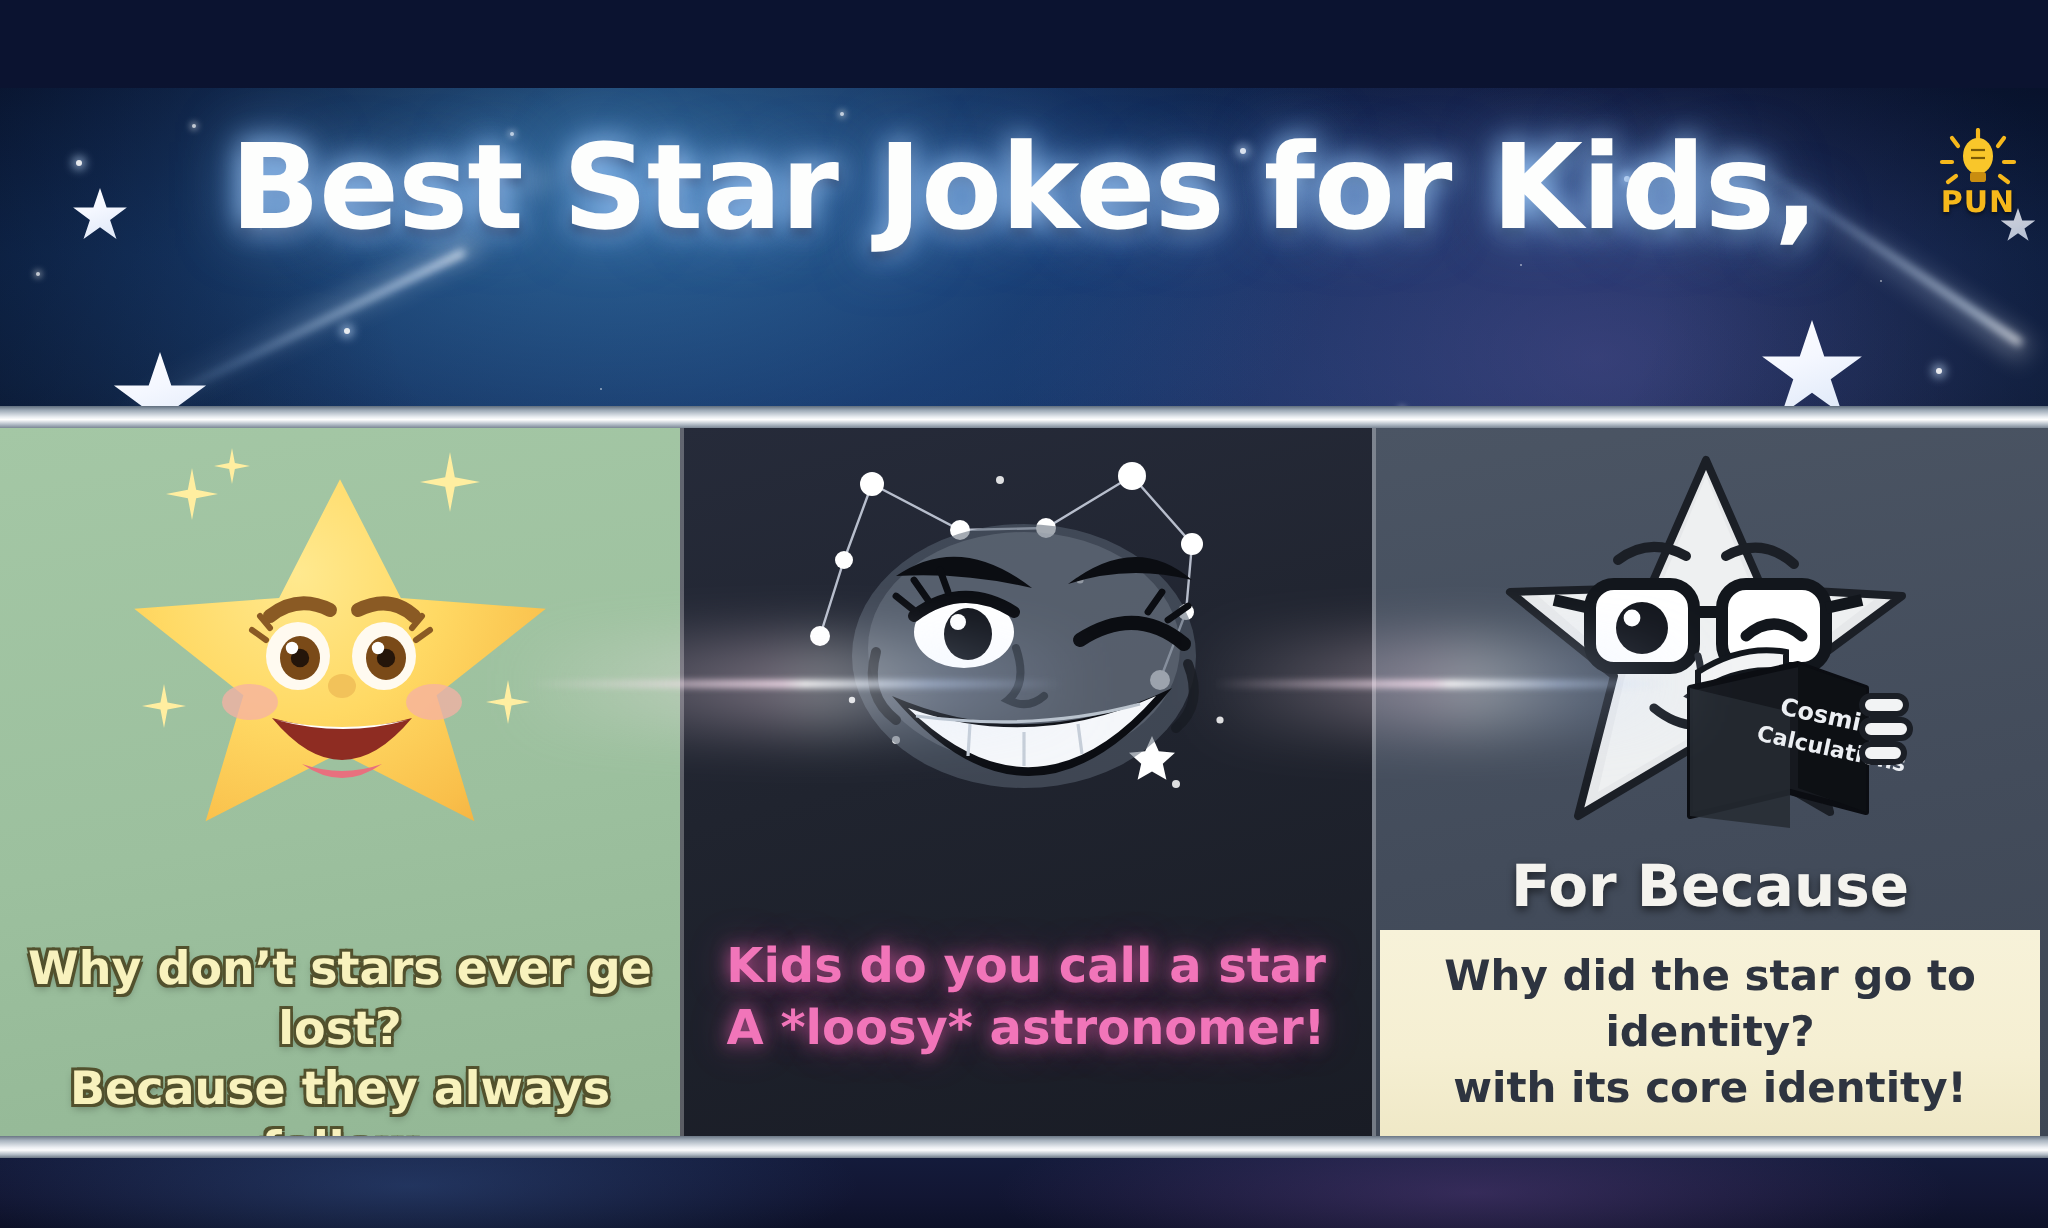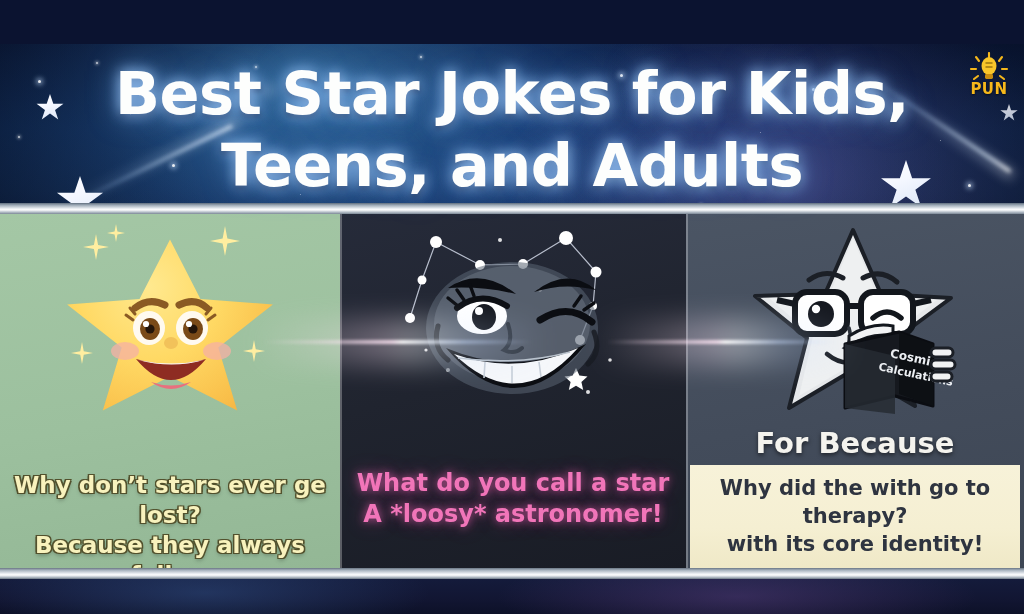--- a/index.html
+++ b/index.html
@@ -65,21 +65,21 @@
     letter-spacing:-0.5px;
     color:#fdfefd;
     text-shadow:
       0 0 14px rgba(160,205,255,.95),
       0 0 30px rgba(110,170,240,.75),
       0 3px 5px rgba(5,15,45,.75);
   }
 
   
   .brand{
-    position:absolute;right:12px;top:8px;width:46px;height:52px;z-index:9;
+    position:absolute;right:12px;top:20px;width:46px;height:52px;z-index:9;
     text-align:center;
   }
   .brand .bulb{display:block;height:30px;}
   .brand .bname{
     display:block;
     font-family:"DejaVu Sans", sans-serif;
     font-weight:bold;font-size:15px;line-height:15px;
     color:#f6b81b;letter-spacing:.5px;
     text-shadow:0 1px 2px rgba(0,0,0,.6);
   }
@@ -209,21 +209,20 @@
     <div class="trail wide" style="left:150px;top:60px;width:130px;transform:rotate(-18deg);opacity:.28;"></div>
 
     <div class="pstar" style="left:36px;top:50px;width:28px;height:28px;"></div>
     <div class="pstar" style="left:56px;top:132px;width:48px;height:48px;"></div>
     <div class="pstar" style="left:880px;top:116px;width:52px;height:52px;"></div>
     <div class="pstar" style="left:985px;top:178px;width:26px;height:26px;"></div>
     <div class="pstar" style="left:1000px;top:60px;width:18px;height:18px;opacity:.8;"></div>
 
     <div class="title-wrap">
       <div class="title-line">Best Star Jokes for Kids,</div>
-      <div class="title-line">Teens, and Adults</div>
     </div>
 
     <div class="brand">
       <span class="bulb">
         <svg width="40" height="30" viewBox="0 0 40 30">
           <g stroke="#f6b81b" stroke-width="2.1" stroke-linecap="round">
             <line x1="20" y1="1" x2="20" y2="5"></line>
             <line x1="7" y1="5" x2="10" y2="9"></line>
             <line x1="33" y1="5" x2="30" y2="9"></line>
             <line x1="2" y1="17" x2="7" y2="17"></line>
@@ -346,21 +345,21 @@
             <path d="M66 134 q64 62 124 -6 q-62 28 -124 6 Z" fill="#f5f7fa"></path>
             <path d="M70 138 q60 8 112 -6" stroke="#b9c2cc" stroke-width="1.6" fill="none"></path>
             <path d="M97 142 l-1 16 M124 146 l0 17 M151 142 l2 15" stroke="#c6ced8" stroke-width="1.6"></path>
 
             <path d="M50 106 q-6 22 10 34" stroke="#171b22" stroke-width="5" fill="none" stroke-linecap="round" opacity=".85"></path>
             <path d="M206 112 q8 20 -6 32" stroke="#171b22" stroke-width="5" fill="none" stroke-linecap="round" opacity=".85"></path>
           </svg>
         </div>
       </div>
       <div class="joke">
-        <span class="jline">What do you call a star</span>
+        <span class="jline">Kids do you call a star</span>
         <span class="jline">A *loosy* astronomer!</span>
       </div>
     </div>
 
     <div class="panel adults">
       <div class="art">
         <div class="astar-wrap">
           <svg viewBox="0 0 220 196" width="220" height="196">
 
             <path d="M108 6 L136 70 L206 74 L152 114 L170 182 L108 146 L44 184 L62 114 L10 72 L80 70 Z" fill="#e6e8ea" stroke="#1b1f26" stroke-width="4" stroke-linejoin="round"></path>
@@ -398,21 +397,21 @@
                 <rect x="186" y="136" width="24" height="9" rx="4.5"></rect>
                 <rect x="186" y="148" width="21" height="9" rx="4.5"></rect>
               </g>
             </g>
           </svg>
         </div>
       </div>
       <div class="plabel">For Because</div>
       <div class="cream"></div>
       <div class="joke">
-        <span class="jline">Why did the with go to therapy?</span>
+        <span class="jline">Why did the star go to identity?</span>
         <span class="jline">with its core identity!</span>
       </div>
     </div>
 
     <div class="flare halo" style="left:250px;width:300px;"></div>
     <div class="flare" style="left:262px;width:270px;"></div>
     <div class="flare halo" style="left:596px;width:260px;"></div>
     <div class="flare" style="left:606px;width:230px;"></div>
   </div>
 

